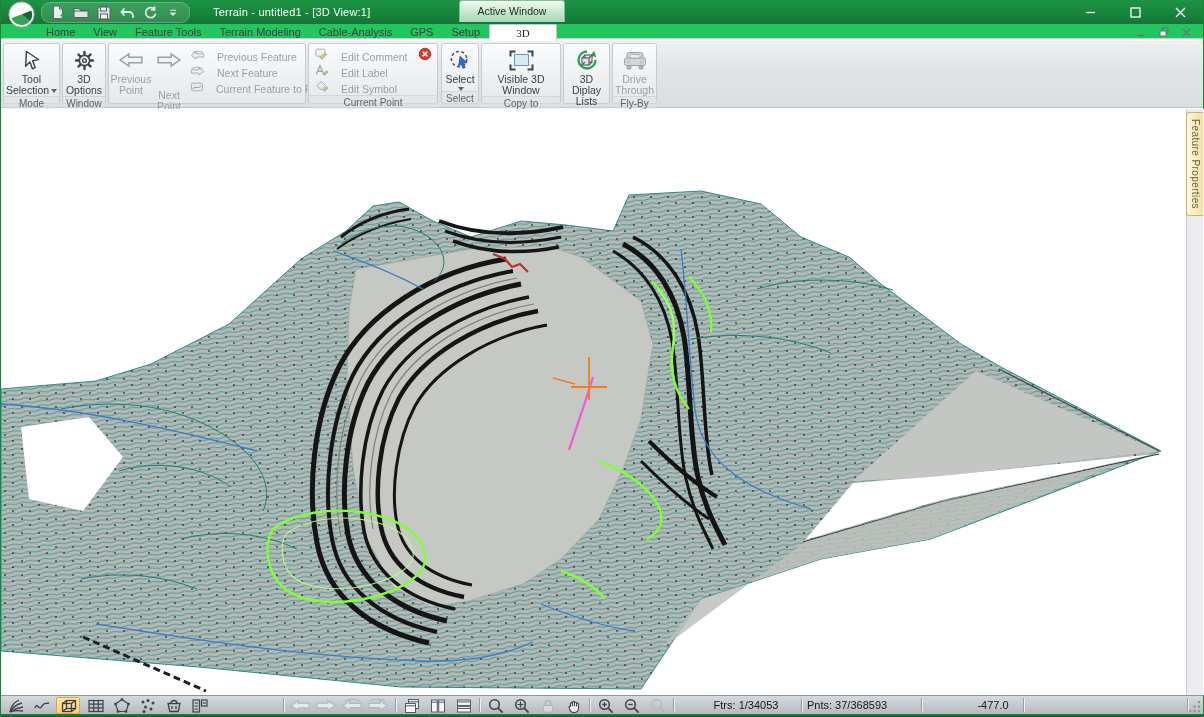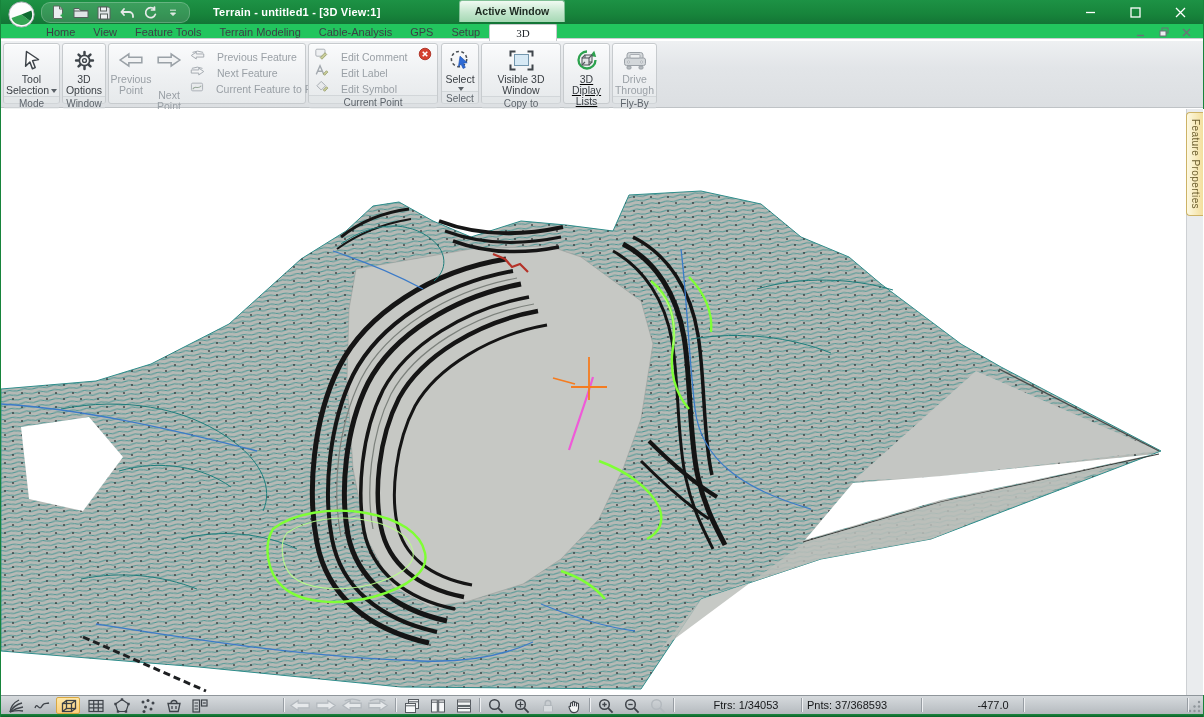--- a/index.html
+++ b/index.html
@@ -1,20 +1,20 @@
 <!DOCTYPE html>
 <html><head>
 <meta charset="utf-8">
 <style>
   html,body{margin:0;padding:0;background:#fff;}
   body{width:1204px;height:717px;overflow:hidden;font-family:"Liberation Sans","DejaVu Sans",sans-serif;-webkit-font-smoothing:antialiased;}
   #app{position:relative;width:1204px;height:717px;background:#fff;border-left:1px solid #17843b;border-right:1px solid #17843b;box-sizing:border-box;}
 
   
-  .titlebar{position:absolute;left:0;top:0;width:100%;height:24px;background:linear-gradient(180deg,#1d9245,#17843b 60%,#137436);font-weight:bold;}
+  .titlebar{position:absolute;left:0;top:0;width:100%;height:24px;background:linear-gradient(180deg,#1d9245,#17843b 60%,#137436);}
   .logo{position:absolute;left:7px;top:1px;width:27px;height:27px;z-index:30;}
   .qat{position:absolute;left:40px;top:2px;height:19px;display:flex;align-items:center;gap:7px;padding:0 8px;background:rgba(255,255,255,.14);border:1px solid rgba(255,255,255,.22);border-radius:9px;}
   .qat .qbtn{width:16px;height:16px;display:flex;align-items:center;justify-content:center;cursor:default;}
   .apptitle{position:absolute;left:212px;top:0;height:24px;line-height:24px;color:#fff;font-size:11px;letter-spacing:.2px;white-space:nowrap;}
   .ctxtab{position:absolute;left:458px;top:0;width:106px;height:22px;line-height:21px;text-align:center;font-size:10.5px;color:#1c2a20;background:linear-gradient(180deg,#f0faf2,#c3e6cd 55%,#a6d8b4);border:1px solid #7fbf95;border-bottom:none;border-radius:3px 3px 0 0;box-sizing:border-box;}
   .wbtns{position:absolute;right:0;top:0;height:24px;display:flex;}
   .wbtn{width:45px;height:24px;display:flex;align-items:center;justify-content:center;}
 
   
   .tabrow{position:absolute;left:0;top:24px;width:100%;height:15px;background:#22c55e;border-bottom:1px solid #c9cdd0;box-sizing:border-box;}
@@ -303,21 +303,21 @@
               </svg>
             </span>
           <span class="lbl">Visible 3D Window</span>
         </div>
       </div>
       <div class="glabel">Copy to Clipboard</div>
     </div>
 
     <div class="rgroup" style="left:562px;width:47px;">
       <div class="content">
-        <div class="bigbtn" style="width:45px;text-decoration:underline;">
+        <div class="bigbtn" style="width:45px;">
           <span class="ic">
               <svg width="24" height="24" viewBox="0 0 24 24">
                 <path d="M20.5 12 A8.5 8.5 0 1 1 12 3.5" fill="none" stroke="#2ca24e" stroke-width="2.3"></path>
                 <path d="M19.2 2.8 L21.2 9 L15 8 Z" fill="#2ca24e"></path>
                 <g stroke="#565b60" stroke-width="1.1" fill="#e2e4e6">
                   <rect x="10" y="7" width="7" height="7"></rect>
                   <rect x="7" y="10" width="7" height="7"></rect>
                   <path d="M10 7l-3 3M17 7l-3 3M17 14l-3 3M10 14l-3 3" fill="none"></path>
                 </g>
               </svg>

